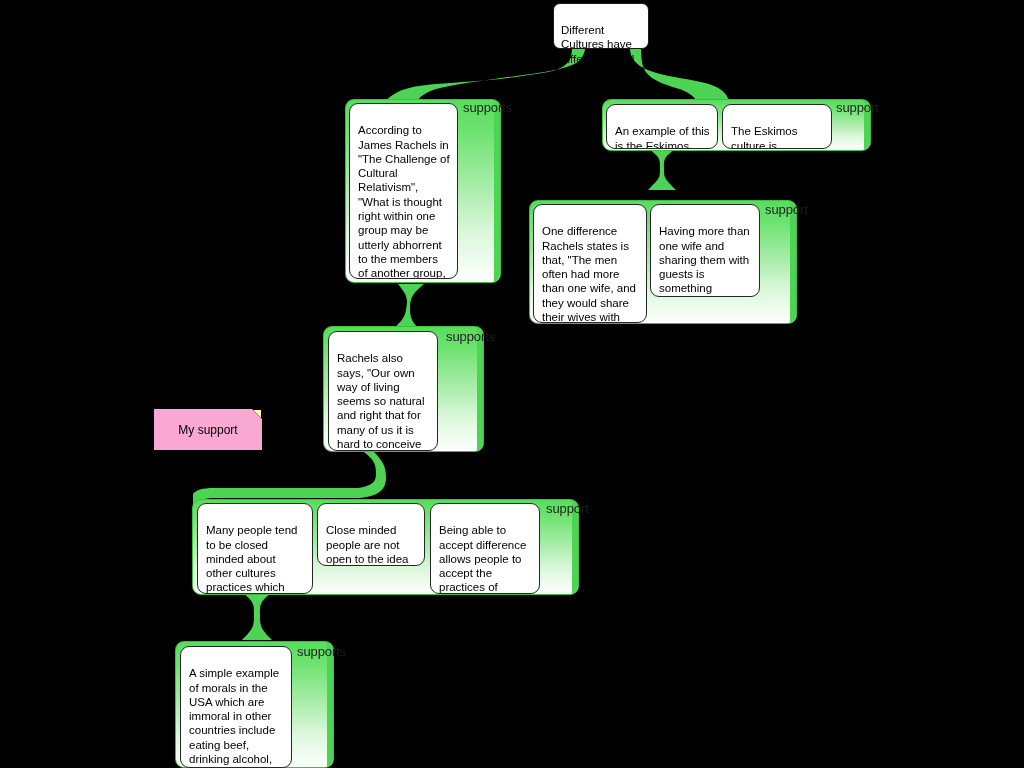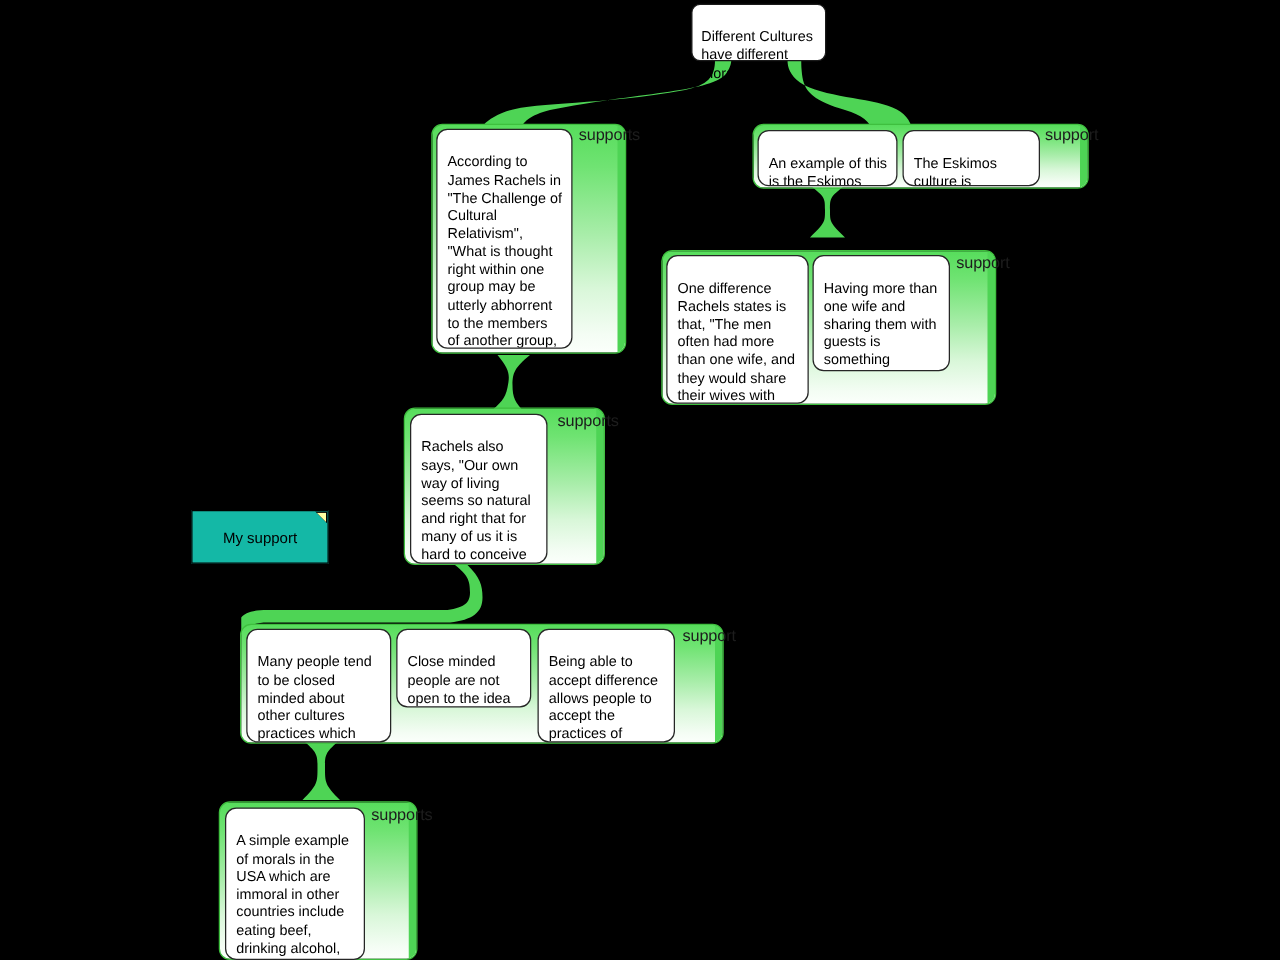--- a/index.html
+++ b/index.html
@@ -82,21 +82,21 @@
     line-height: 14.3px;
     color: #000000;
     z-index: 4;
     overflow: hidden;
     white-space: pre-line;
   }
 
   
   .sticky {
     position: absolute;
-    background: #14b8a6;
+    background: #f9a8d4;
     border: 1px solid #000000;
     box-sizing: border-box;
     font-size: 12px;
     color: #000000;
     display: flex;
     align-items: center;
     justify-content: center;
     z-index: 6;
   }
   .sticky-fold {
@@ -177,21 +177,21 @@
       <path d="
         M 242,592
         C 254,602 254,604 254,614
         C 254,626 254,628 242,640
         L 272,640
         C 260,628 260,626 260,614
         C 260,604 260,602 272,592 Z"></path>
     </g>
   </svg>
 
-  <div class="rootnode" style="left:553px; top:3px; width:108px; height:46px;">
+  <div class="rootnode" style="left:553px; top:3px; width:96px; height:46px;">
     <span>Different Cultures have different moral codes</span>
   </div>
 
   <div class="group" style="left:345px; top:99px; width:156px; height:184px;"></div>
   <div class="group-label" style="left:463px; top:103px;">supports</div>
   <div class="card" style="left:349px; top:103px; width:109px; height:176px;">
     <span>According to James Rachels in "The Challenge of Cultural Relativism", "What is thought right within one group may be utterly abhorrent to the members of another group, and vice versa.</span>
   </div>
 
   <div class="group" style="left:602px; top:99px; width:269px; height:52px;"></div>

